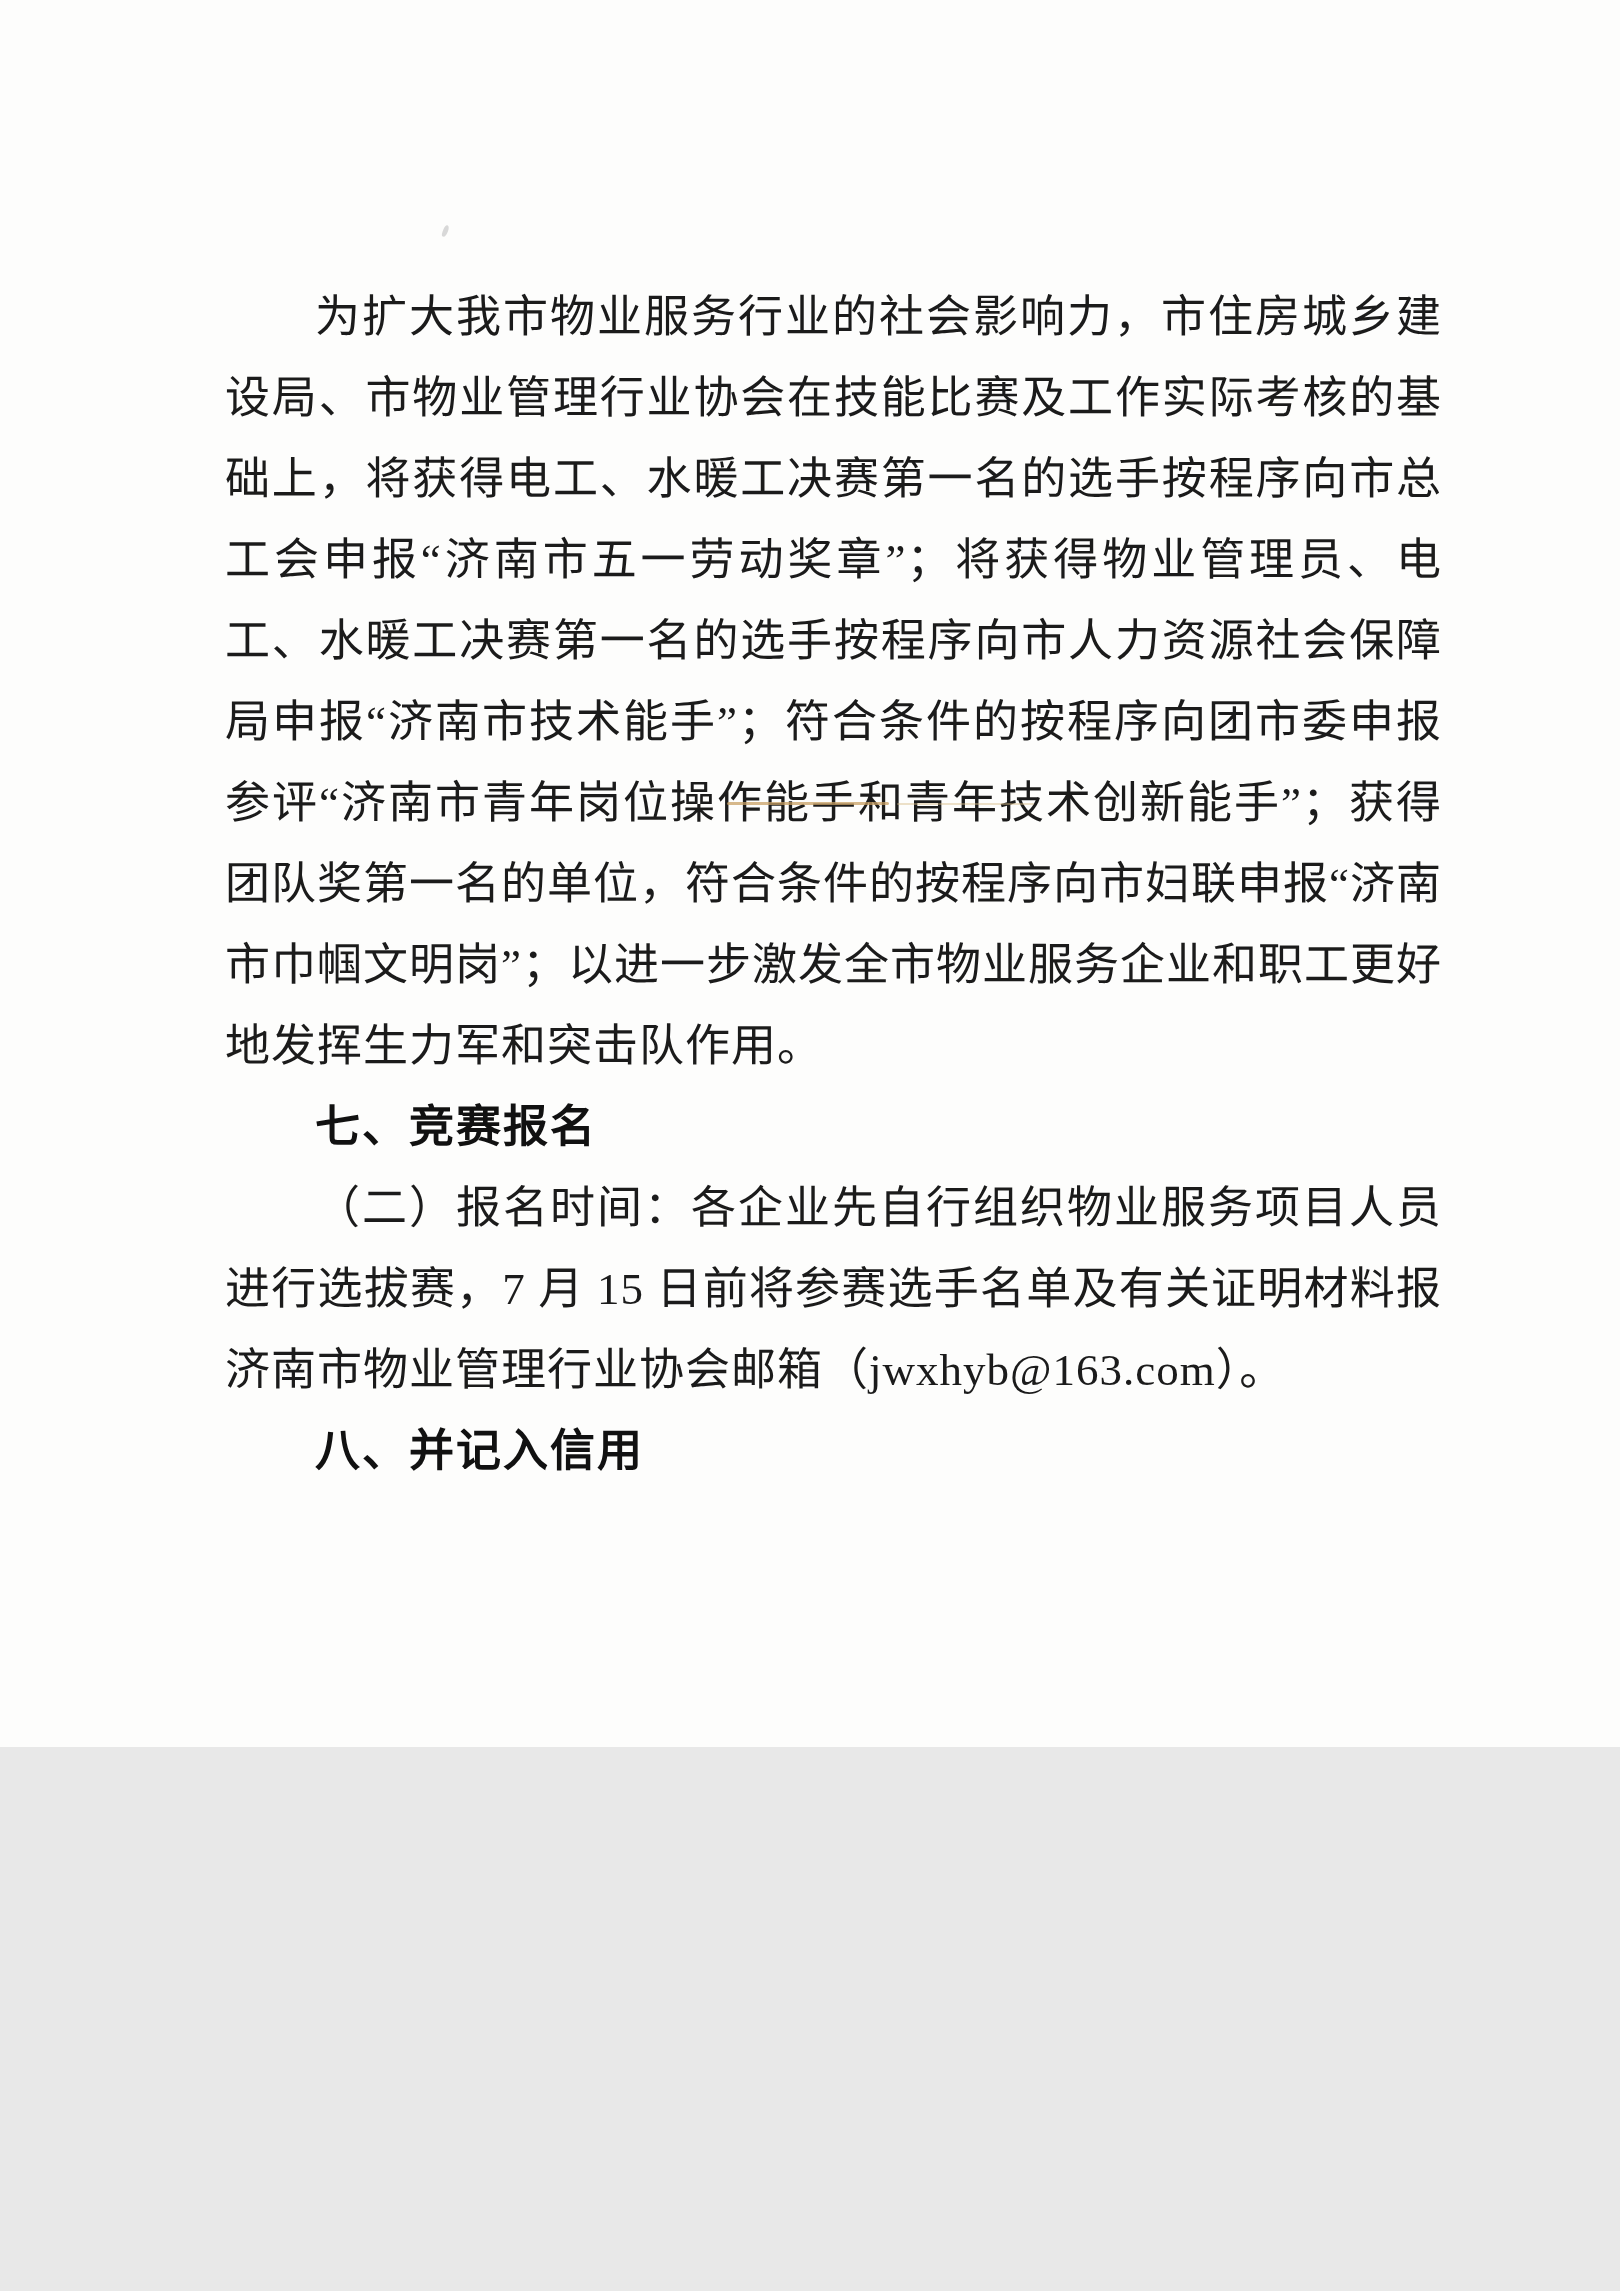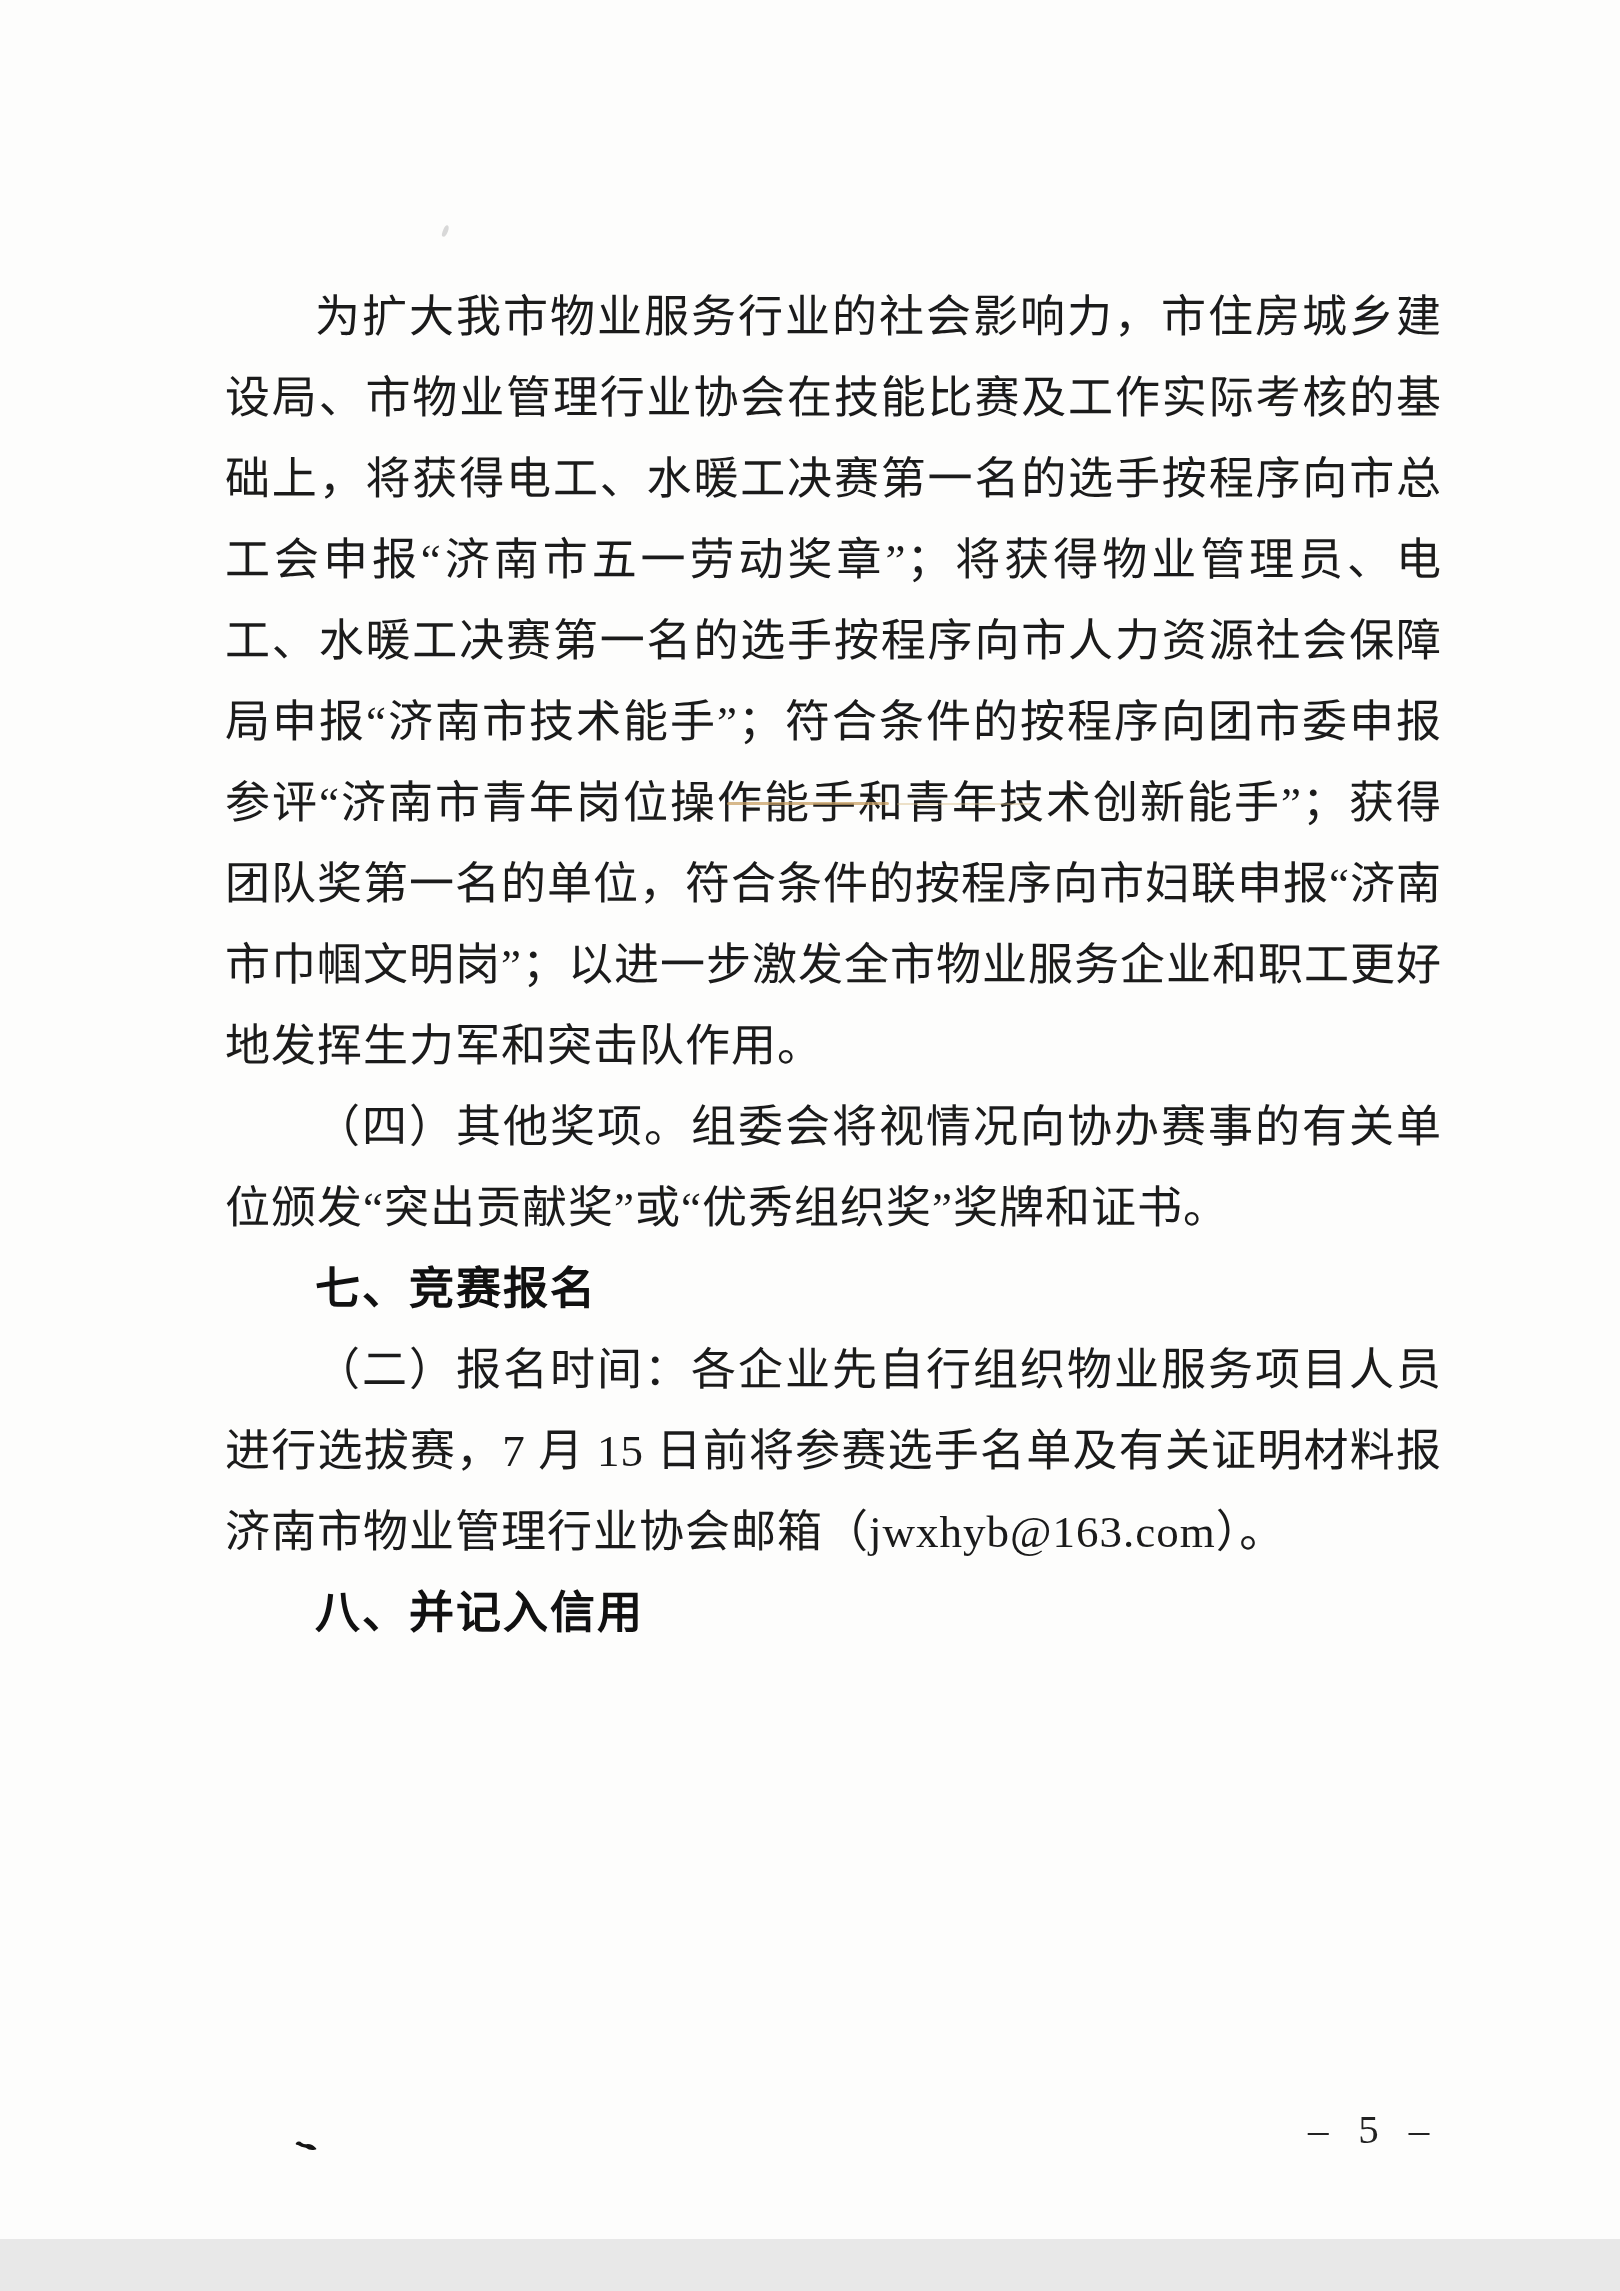--- a/index.html
+++ b/index.html
@@ -3,21 +3,21 @@
 <meta charset="utf-8">
 <style>
   html, body {
     margin: 0;
     padding: 0;
     background: #e8e8e8;
   }
   .page {
     position: relative;
     width: 1620px;
-    height: 2239px;
+    height: 1747px;
     margin: 0 auto;
     background: #fdfdfc;
     overflow: hidden;
     color: #1b1b1b;
   }
   .doc-body {
     position: absolute;
     left: 225px;
     top: 277px;
     width: 1217px;
@@ -94,21 +94,20 @@
     transform: rotate(20deg);
   }
 </style>
 </head>
 <body>
 
 <div class="page">
 
   <main class="doc-body">
     <p>为扩大我市物业服务行业的社会影响力，市住房城乡建设局、市物业管理行业协会在技能比赛及工作实际考核的基础上，将获得电工、水暖工决赛第一名的选手按程序向市总工会申报“济南市五一劳动奖章”；将获得物业管理员、电工、水暖工决赛第一名的选手按程序向市人力资源社会保障局申报“济南市技术能手”；符合条件的按程序向团市委申报参评“济南市青年岗位操作能手和青年技术创新能手”；获得团队奖第一名的单位，符合条件的按程序向市妇联申报“济南市巾帼文明岗”；以进一步激发全市物业服务企业和职工更好地发挥生力军和突击队作用。</p>
-    <p>（四）其他奖项。组委会将视情况向协办赛事的有关单位颁发“突出贡献奖”或“优秀组织奖”奖牌和证书。</p>
     <h2>七、竞赛报名</h2>
     <p>（二）报名时间：各企业先自行组织物业服务项目人员进行选拔赛，7 月 15 日前将参赛选手名单及有关证明材料报济南市物业管理行业协会邮箱（jwxhyb@163.com）。</p>
     <h2>八、并记入信用</h2>
   </main>
 
   <div class="page-number">– 5 –</div>
 
   <div class="underline-artifact"></div>
   <div class="underline-artifact-2"></div>
 

